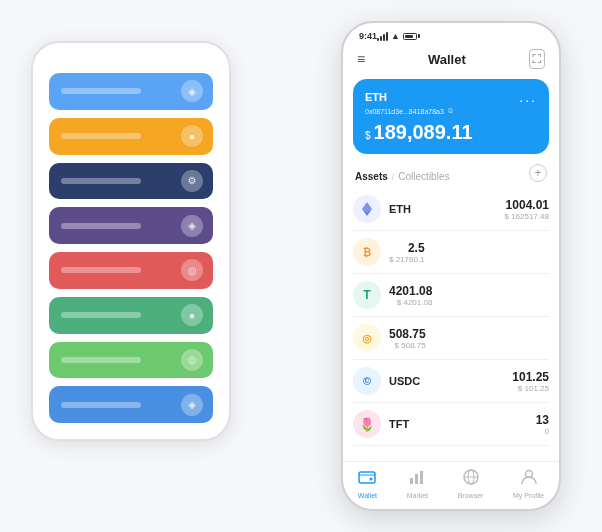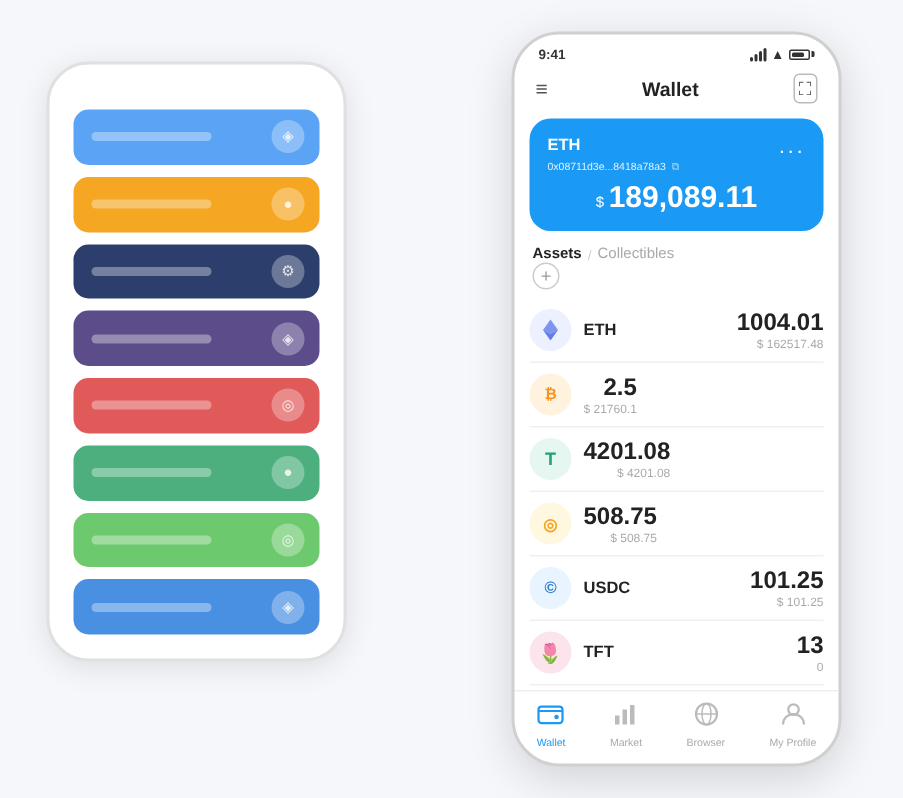--- a/index.html
+++ b/index.html
@@ -95,21 +95,21 @@
       overflow: hidden;
       z-index: 2;
       display: flex;
       flex-direction: column;
     }
 
     
     .status-bar {
       display: flex;
       align-items: center;
-      justify-content: space-between;
+      justify-content: flex-start;
       padding: 8px 16px 4px;
       font-size: 9px;
       font-weight: 600;
       color: #333;
     }
 
     .status-icons {
       display: flex;
       align-items: center;
       gap: 3px;
@@ -180,36 +180,35 @@
     }
 
     .eth-card-address .copy-icon {
       font-size: 7px;
       opacity: 0.7;
     }
 
     .eth-card-amount {
       font-size: 20px;
       font-weight: 700;
-      text-align: center;
+      text-align: left;
     }
 
     .eth-card-currency {
       font-size: 10px;
       margin-right: 3px;
       font-weight: 400;
     }
 
     
     .assets-header {
       display: flex;
-      align-items: flex-start;
+      align-items: flex-end;
       justify-content: space-between;
       padding: 2px 12px 6px;
-      flex-direction: column;
     }
 
     .assets-tabs {
       display: flex;
       align-items: center;
       gap: 4px;
       font-size: 10px;
     }
 
     .assets-tab-active {
@@ -269,21 +268,21 @@
       font-size: 11px;
       font-weight: 600;
       color: #222;
     }
 
     .asset-values {
       text-align: right;
     }
 
     .asset-amount {
-      font-size: 16px;
+      font-size: 12px;
       font-weight: 600;
       color: #222;
     }
 
     .asset-usd {
       font-size: 8px;
       color: #aaa;
     }
 
     

